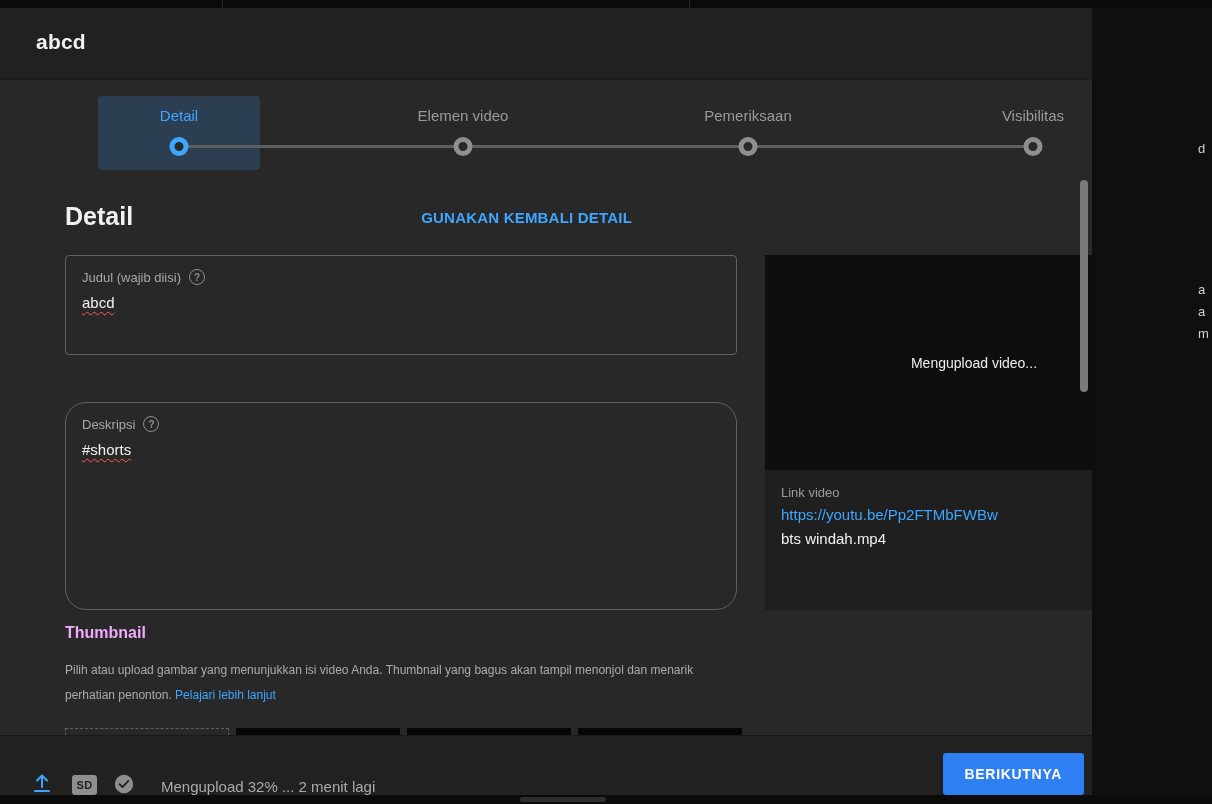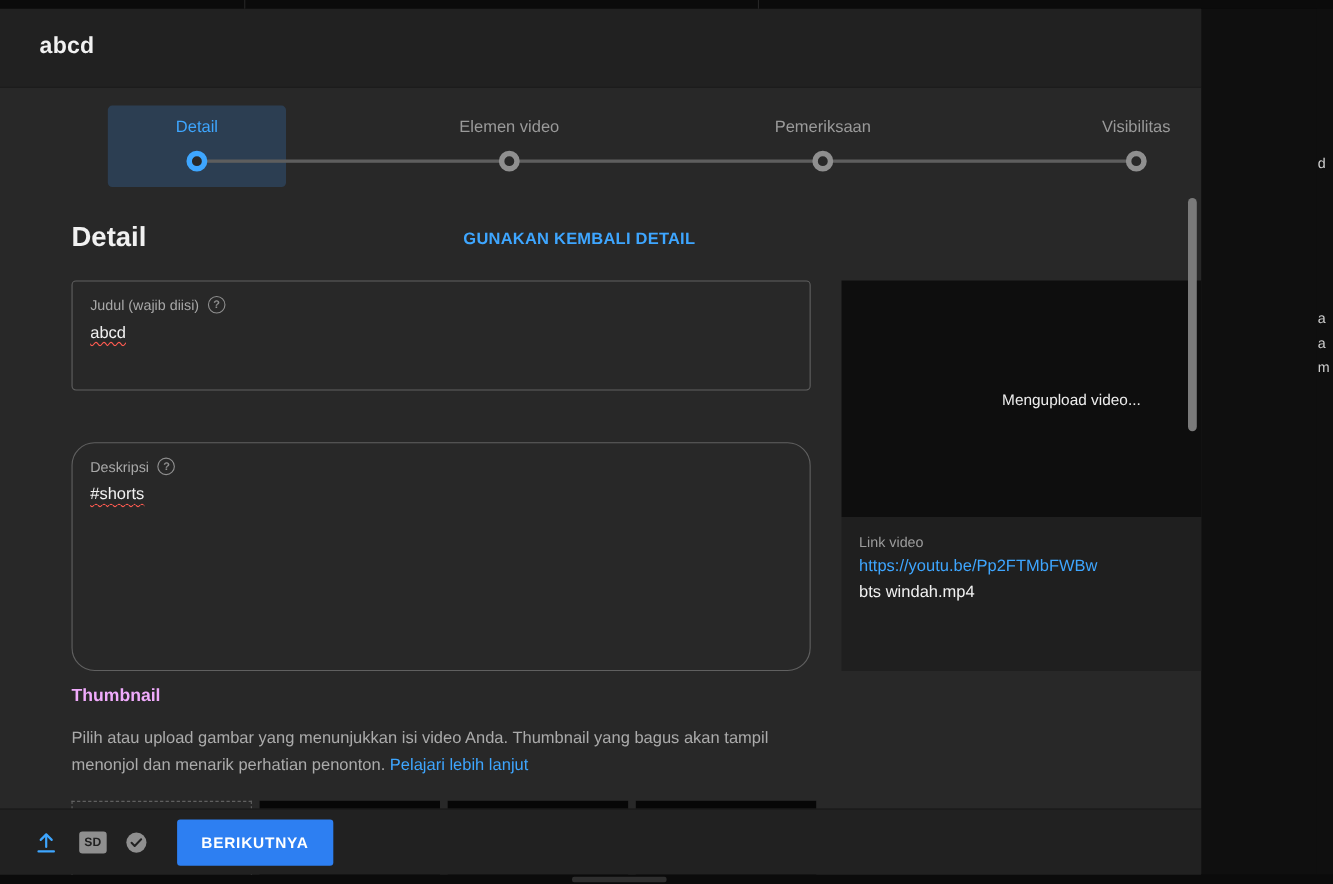--- a/index.html
+++ b/index.html
@@ -39,40 +39,40 @@
   .field { position:absolute; left:65px; width:672px; border:1px solid #606060; border-radius:4px; padding:13px 16px; background:transparent; cursor:text; }
   .title-field { top:247px; height:100px; }
   .desc-field { top:394px; height:208px;border-radius:21px; }
   .field-label-row { display:flex; align-items:center; gap:8px; }
   .field-label { font-size:13px; color:#a8a8a8;text-align:right; }
   .help-circle { width:16px; height:16px; border:1.5px solid #8f8f8f; border-radius:50%; display:inline-flex; align-items:center; justify-content:center; font-size:10px; font-weight:700; color:#8f8f8f; cursor:pointer; }
   .field-value { margin-top:9px; font-size:15px; color:#f1f1f1; }
   .misspell { text-decoration:underline; text-decoration-style:wavy; text-decoration-color:#ff5a50; text-decoration-thickness:1px; text-underline-offset:3px; }
 
   .thumb-heading { position:absolute; left:65px; top:616px; font-size:16px; font-weight:700; color:#f0abfc; }
-  .thumb-desc { position:absolute; left:65px; top:650px; width:650px; font-size:15px; line-height:25px; color:#ababab; }
+  .thumb-desc { position:absolute; left:65px; top:650px; width:650px; font-size:12px; line-height:25px; color:#ababab; }
   .learn-link { color:#3ea6ff; cursor:pointer; text-decoration:none; }
   .thumb-row { position:absolute; left:65px; top:720px; display:flex; gap:7px; }
   .thumb-slot { width:164px; height:92px; background:#070707; cursor:pointer; }
   .thumb-slot.upload { background:transparent; border:1px dashed #606060; }
 
   
   .preview { position:absolute; left:765px; top:247px; width:382px; height:215px; background:#0e0e0e; display:grid; place-items:center;padding-left:36px; }
   .uploading-text { font-size:14px; font-weight:500; color:#ededed; }
   .video-info { position:absolute; left:765px; top:462px; width:382px; height:140px; background:#1f1f1f; padding:15px 16px; }
   .info-label { font-size:13px; color:#9c9c9c; }
   .video-link { display:inline-block; margin-top:6px; font-size:15px; color:#3ea6ff; text-decoration:none; cursor:pointer; }
   .copy-btn { position:absolute; right:14px; top:24px; background:none; border:none; padding:4px; cursor:pointer; }
   .filename-label { margin-top:27px; }
   .filename { margin-top:6px; font-size:15px; color:#f1f1f1; }
 
   .scrollbar-thumb { position:absolute; right:4px; top:172px; width:8px; height:212px; background:#7a7a7a; border-radius:4px; z-index:8; }
 
   
-  .dlg-footer { position:absolute; left:0; bottom:0; width:100%; height:60px; background:#212121; border-top:1px solid #181818; display:flex; align-items:center; padding:0 8px 0 30px; z-index:6; }
+  .dlg-footer { position:absolute; left:0; bottom:0; width:100%; height:60px; background:#212121; border-top:1px solid #181818; display:flex; align-items:flex-end; padding:0 8px 0 30px; z-index:6; }
   .f-icon { display:grid; place-items:center; }
   .f-icon.upload { margin-right:18px; }
   .sd-badge { width:25px; height:20px; background:#8f8f8f; color:#212121; font-size:11px; font-weight:700; border-radius:3px; display:inline-flex; align-items:center; justify-content:center; margin-right:16px; letter-spacing:.3px; }
   .f-icon.check { margin-right:26px; }
   .status-text { font-size:15px; color:#ababab; flex:1; }
   .next-btn { border:none; background:#2d7ff2; color:#ffffff; font:700 14px "Liberation Sans",sans-serif; letter-spacing:.7px; height:42px; padding:0 22px; border-radius:3px; cursor:pointer; }
 </style>
 </head>
 <body>
 
@@ -175,17 +175,18 @@
             <path d="M5 20h14"></path>
         </svg>
       </span>
       <span class="sd-badge">SD</span>
       <span class="f-icon check">
         <svg width="22" height="22" viewBox="0 0 24 24">
           <circle cx="12" cy="12" r="10" fill="#8f8f8f"></circle>
           <path d="M7.2 12.2l3.1 3.1 6.4-6.6" fill="none" stroke="#212121" stroke-width="2" stroke-linecap="round" stroke-linejoin="round"></path>
         </svg>
       </span>
+      <span class="status-text">Mengupload 32% ... 2 menit lagi</span>
       <button class="next-btn">BERIKUTNYA</button>
     </footer>
 
   </div>
 </div>
 
 </body></html>

